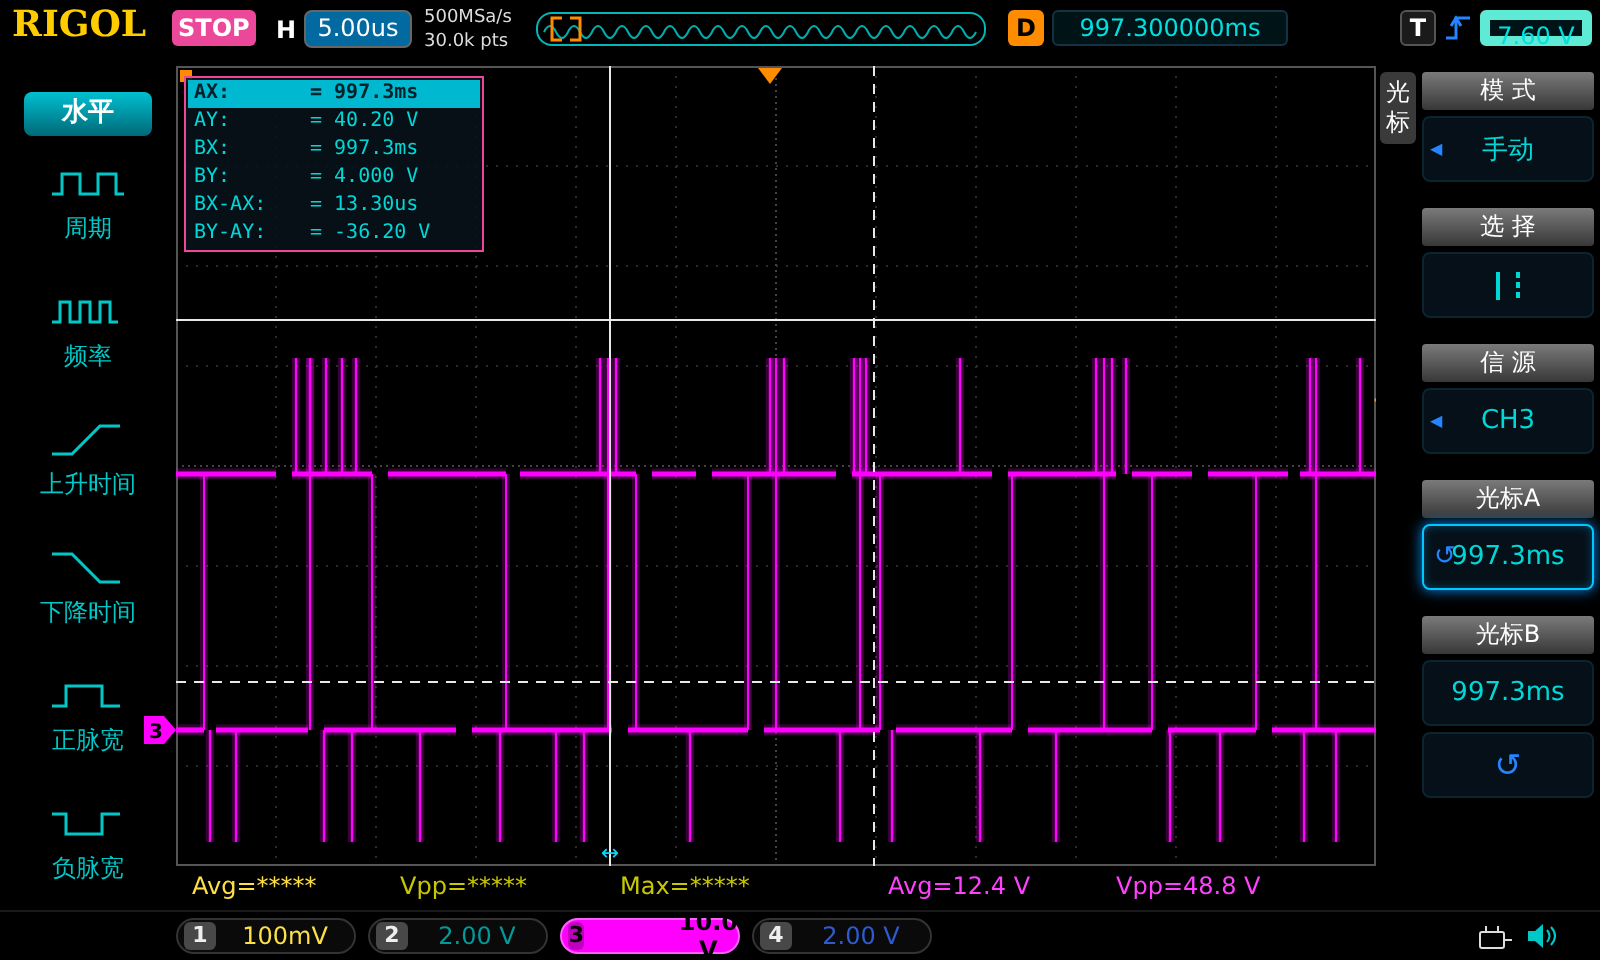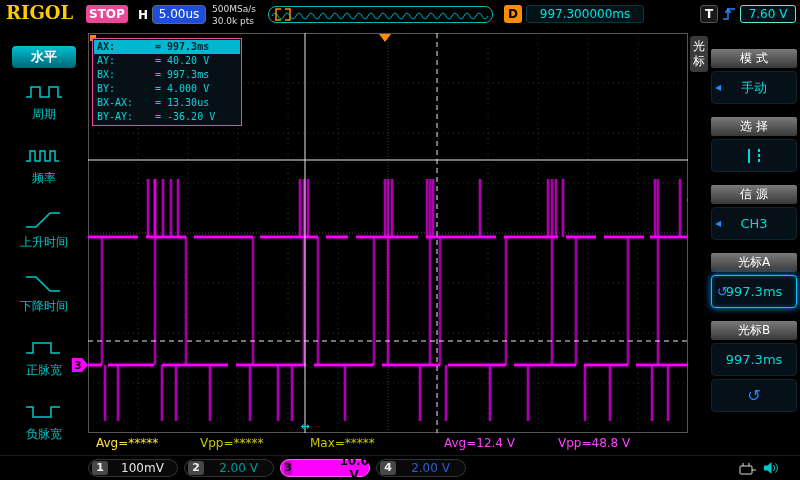--- a/index.html
+++ b/index.html
@@ -8,33 +8,33 @@
           font-family:"DejaVu Sans","Liberation Sans",sans-serif}
 
   
   .topbar{position:absolute;left:0;top:0;width:800px;height:31px;background:#000}
   .logo{position:absolute;left:6px;top:2px;font-family:"DejaVu Serif",serif;font-weight:bold;
         font-size:18px;color:#ffcc00}
   .stop{position:absolute;left:86px;top:5px;background:#ec4899;color:#fff;font-weight:bold;
         font-size:12px;padding:2px 3px;border-radius:3px}
   .h-label{position:absolute;left:138px;top:8px;color:#fff;font-weight:bold;font-size:12px}
   .tb-box{position:absolute;left:152px;top:5px;width:54px;height:19px;border:1px solid #666;
-          border-radius:4px;background:#1d4ed8;color:#fff;font-size:12px;text-align:center;line-height:17px}
+          border-radius:4px;background:#0369a1;color:#fff;font-size:12px;text-align:center;line-height:17px}
   .rate{position:absolute;left:212px;top:3px;color:#ddd;font-size:9px;line-height:12px}
   .wavepos{position:absolute;left:268px;top:6px;width:225px;height:17px;border:1px solid #00b8b8;
            border-radius:8px;background:#000;overflow:hidden}
   .d-box{position:absolute;left:504px;top:5px;width:18px;height:18px;background:#ff8c00;color:#000;
          font-weight:bold;font-size:12px;text-align:center;line-height:18px;border-radius:3px}
   .delay-box{position:absolute;left:526px;top:5px;width:118px;height:18px;background:#001418;
              border:1px solid #134;border-radius:3px;color:#00e0e0;font-size:12px;text-align:center;line-height:16px}
   .t-box{position:absolute;left:700px;top:5px;width:18px;height:18px;background:#1a1a1a;border:1px solid #555;
          color:#fff;font-weight:bold;font-size:12px;text-align:center;line-height:16px;border-radius:3px}
   .trig-icon{position:absolute;left:722px;top:5px}
   .tlevel-box{position:absolute;left:740px;top:5px;width:56px;height:18px;background:#001418;
-              border:1px solid #5eead4;border-radius:3px;color:#00e0e0;font-size:12px;text-align:center;line-height:16px}
+              border:5px solid #5eead4;border-radius:3px;color:#00e0e0;font-size:12px;text-align:center;line-height:16px}
 
   
   .left-menu{position:absolute;left:0;top:31px;width:88px;height:424px;background:#000}
   .lm-title{margin:15px auto 2px;width:64px;height:22px;background:linear-gradient(#00c0d0,#006878);
             border-radius:4px;color:#fff;font-size:13px;font-weight:bold;text-align:center;line-height:22px}
   .lm-item{height:64px;display:flex;flex-direction:column;align-items:center;justify-content:center;gap:3px;cursor:pointer}
   .lm-label{color:#00c8c8;font-size:12px}
 
   
   .grid-area{position:absolute;left:88px;top:33px;width:600px;height:400px}
@@ -47,21 +47,21 @@
   .meas-row span{position:absolute;top:0;white-space:nowrap}
   .side-tag{position:absolute;width:16px;height:16px}
 
   
   .right-menu{position:absolute;left:688px;top:31px;width:112px;height:424px;background:#000}
   .rm-tab{position:absolute;left:2px;top:5px;width:18px;background:#3a3a3a;border-radius:3px;color:#fff;
           font-size:12px;line-height:15px;text-align:center;padding:3px 0;word-break:break-all}
   .rm-groups{position:absolute;left:23px;top:0;width:86px}
   .rm-header{height:19px;margin-top:13px;background:linear-gradient(#7a7a7a,#383838);border-radius:2px;
              color:#fff;font-size:12px;text-align:center;line-height:19px}
-  .rm-header:first-child{margin-top:18px}
+  .rm-header:first-child{margin-top:5px}
   .rm-btn{position:relative;height:33px;margin-top:3px;background:#061018;border:1px solid #0b2430;
           border-radius:4px;color:#00d8d8;font-size:13px;display:flex;align-items:center;justify-content:center;cursor:pointer}
   .rm-btn.sel{border:1px solid #00c8ff;box-shadow:0 0 7px #0090ff,inset 0 0 5px #004868}
   .rm-arrow{position:absolute;left:3px;color:#2585ff;font-size:8px}
   .rm-spin{position:absolute;left:5px;color:#2585ff;font-size:13px}
   .rm-spin.center{position:static;font-size:16px}
 
   
   .bottom-bar{position:absolute;left:0;top:455px;width:800px;height:25px;background:#000;border-top:1px solid #1a1a1a}
   .ch{position:absolute;top:3px;width:90px;height:18px;border:1px solid #333;border-radius:9px;
@@ -410,21 +410,21 @@
         </svg>
     </span>
     <span class="bb-icon" style="left:762px;top:4px">
       <svg width="18" height="16">
           <polygon points="2,5.5 5.5,5.5 9.5,2 9.5,14 5.5,10.5 2,10.5" fill="#00c8c8"></polygon>
           <path d="M11.5,5 q2.5,3 0,6 M13.5,3.5 q4,4.5 0,9" stroke="#00c8c8" fill="none"></path>
         </svg>
     </span>
   <div class="ch" style="left: 88px;">
         <span class="num">1</span>
-        <span class="val" style="color: #e5e5e5;">100mV</span>
+        <span class="val" style="color: #fde047;">100mV</span>
       </div>
       <div class="ch" style="left: 184px;">
         <span class="num">2</span>
         <span class="val" style="color: rgb(0, 154, 154);">2.00 V</span>
       </div>
       <div class="ch active" style="left: 280px;">
         <span class="num">3</span>
         <span class="val" style="color: rgb(255, 0, 255); padding-left: 47px;">10.0 V</span>
       </div>
       <div class="ch" style="left: 376px;">

